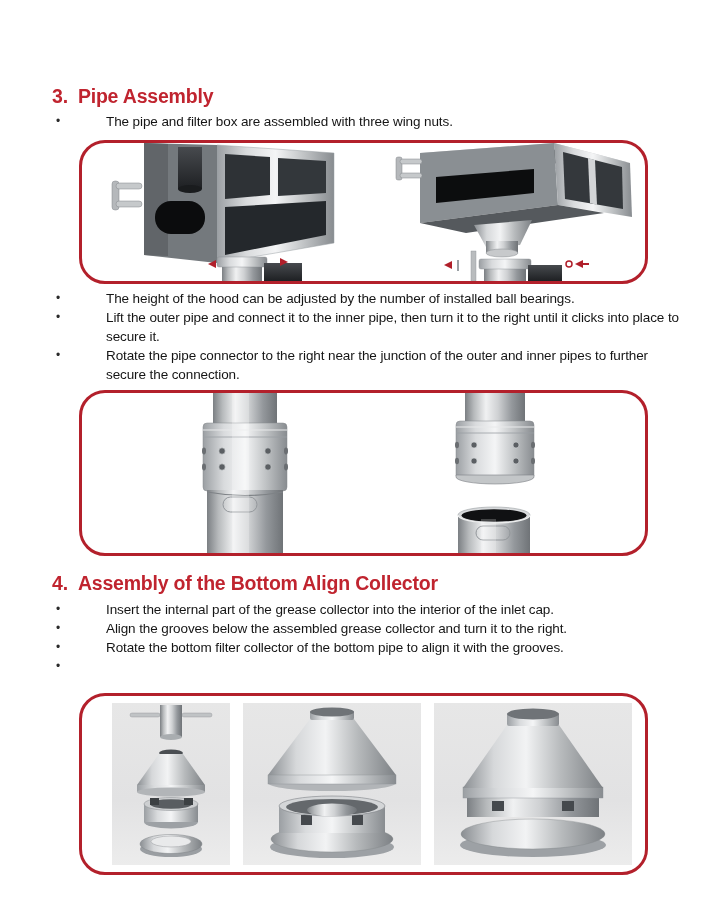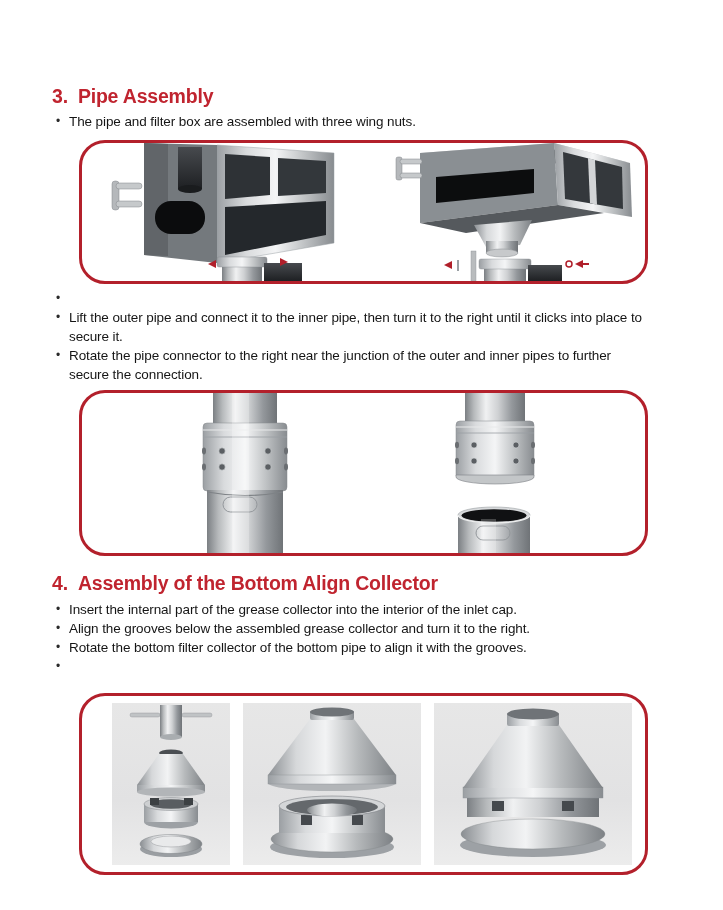--- a/index.html
+++ b/index.html
@@ -22,21 +22,21 @@
   #sec4-heading{left:52px;top:572px;}
   ul.bullets{
     position:absolute;list-style:none;margin:0;padding:0;
     font-size:13.5px;
   }
   #sec3-intro{left:56px;top:112px;}
   #sec3-details{left:56px;top:289px;}
   #sec4-bullets{left:56px;top:600px;}
   .bullet{display:flex;}
   .blt{flex:none;width:13px;font-size:12px;line-height:19px;color:#2a2a2a;}
-  .btext{line-height:19px;max-width:583px;letter-spacing:-0.1px;}
+  .btext{line-height:19px;max-width:583px;letter-spacing:-0.1px;margin-left:37px;}
   .figure{
     position:absolute;
     border:3px solid var(--panel-border-red,#b3202b);
     border-radius:26px;
     box-sizing:border-box;
     background:#ffffff;
     overflow:hidden;
   }
   #fig1{left:79px;top:140px;width:569px;height:144px;}
   #fig2{left:79px;top:390px;width:569px;height:166px;}
@@ -147,20 +147,21 @@
         <circle cx="487" cy="121" r="3" fill="none" stroke="#b01f2a" stroke-width="1.5"></circle>
         <polygon points="493,121 501,117 501,125" fill="#b01f2a"></polygon>
         <rect x="501" y="120" width="6" height="2" fill="#b01f2a"></rect>
       </g>
     </svg>
   </div>
 
   <ul class="bullets" id="sec3-details">
     <li class="bullet">
       <span class="blt">•</span>
+      <span class="btext">The height of the hood can be adjusted by the number of installed ball bearings.</span>
     </li>
     <li class="bullet">
       <span class="blt">•</span>
       <span class="btext">Lift the outer pipe and connect it to the inner pipe, then turn it to the right until it clicks into place to secure it.</span>
     </li>
     <li class="bullet">
       <span class="blt">•</span>
       <span class="btext">Rotate the pipe connector to the right near the junction of the outer and inner pipes to further secure the connection.</span>
     </li>
   </ul>

